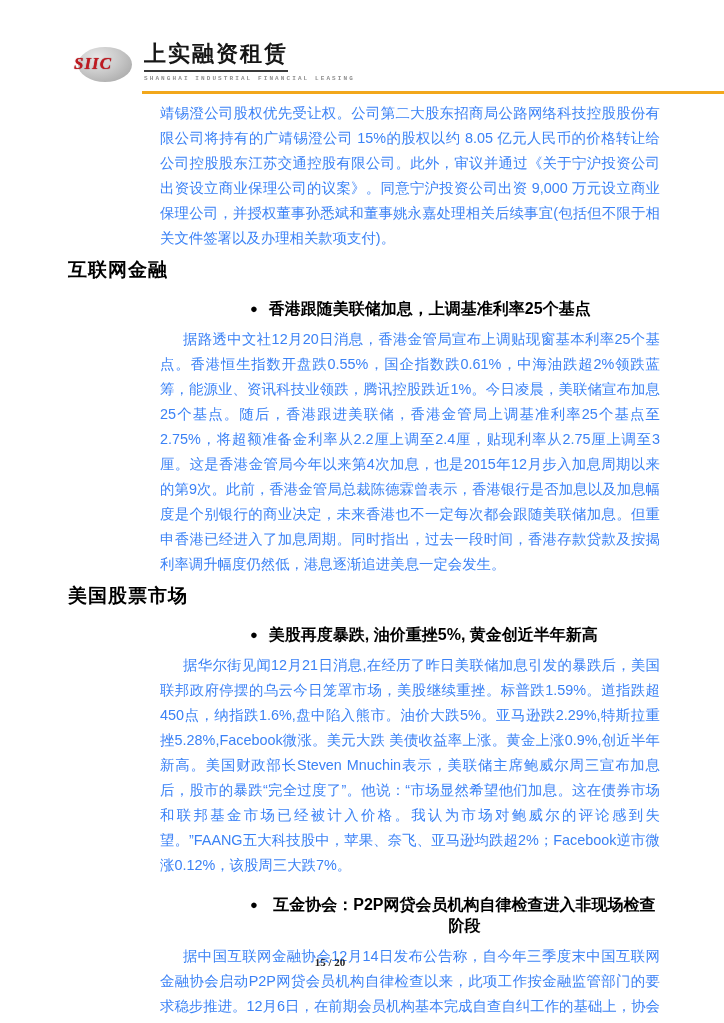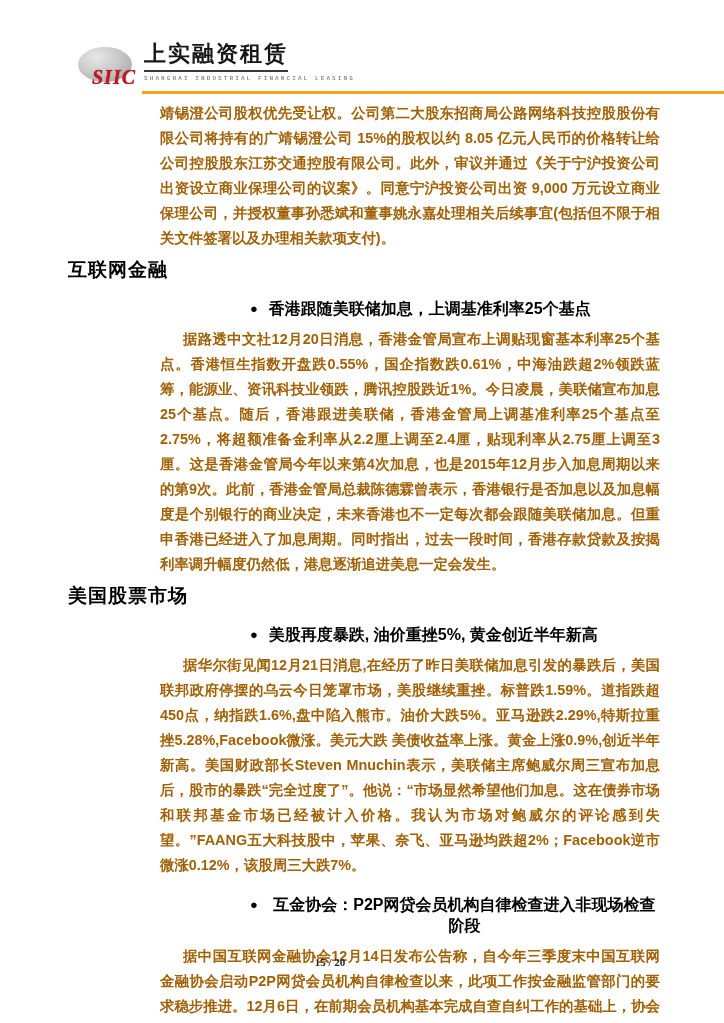--- a/index.html
+++ b/index.html
@@ -31,29 +31,28 @@
     position: absolute;
     left: 4px; top: 1px;
     width: 54px; height: 35px;
     border-radius: 50%;
     background: radial-gradient(ellipse at 35% 30%, #e8e8e8 0%, #c9c9c9 45%, #9e9e9e 100%);
   }
   .logo-siic {
     position: absolute;
     left: 0; top: 8px;
     width: 62px;
-    text-align: right;
+    text-align: left;
     font-family: "Liberation Serif", serif;
     font-style: italic;
     font-weight: bold;
-    font-size: 20px;
+    font-size: 17px;
     letter-spacing: 1px;
     color: #c01920;
     text-shadow: 0 0 1px #8c1016;
-    margin-top: 12px;
   }
   .logo-text {
     margin-left: 8px;
     font-family: Liberation Mono, monospace;
   }
   .logo-cn {
     font-size: 22px;
     font-weight: bold;
     letter-spacing: 2px;
     color: #161616;
@@ -81,22 +80,21 @@
     padding-left: 68px;
     width: 592px;
   }
   .para {
     margin: 0;
     margin-left: 92px;
     width: 500px;
     text-align: justify;
     font-size: 14.4px;
     line-height: 25px;
-    color: #a16207;
-    font-weight: bold;
+    color: #3b82f6;
   }
   .para-intro { margin-top: 7px; }
   .para-indent { text-indent: 1.6em; margin-top: 8px; }
   .section-heading {
     margin: 0;
     margin-top: 7px;
     font-size: 19px;
     line-height: 24px;
     font-weight: bold;
     color: #000000;

